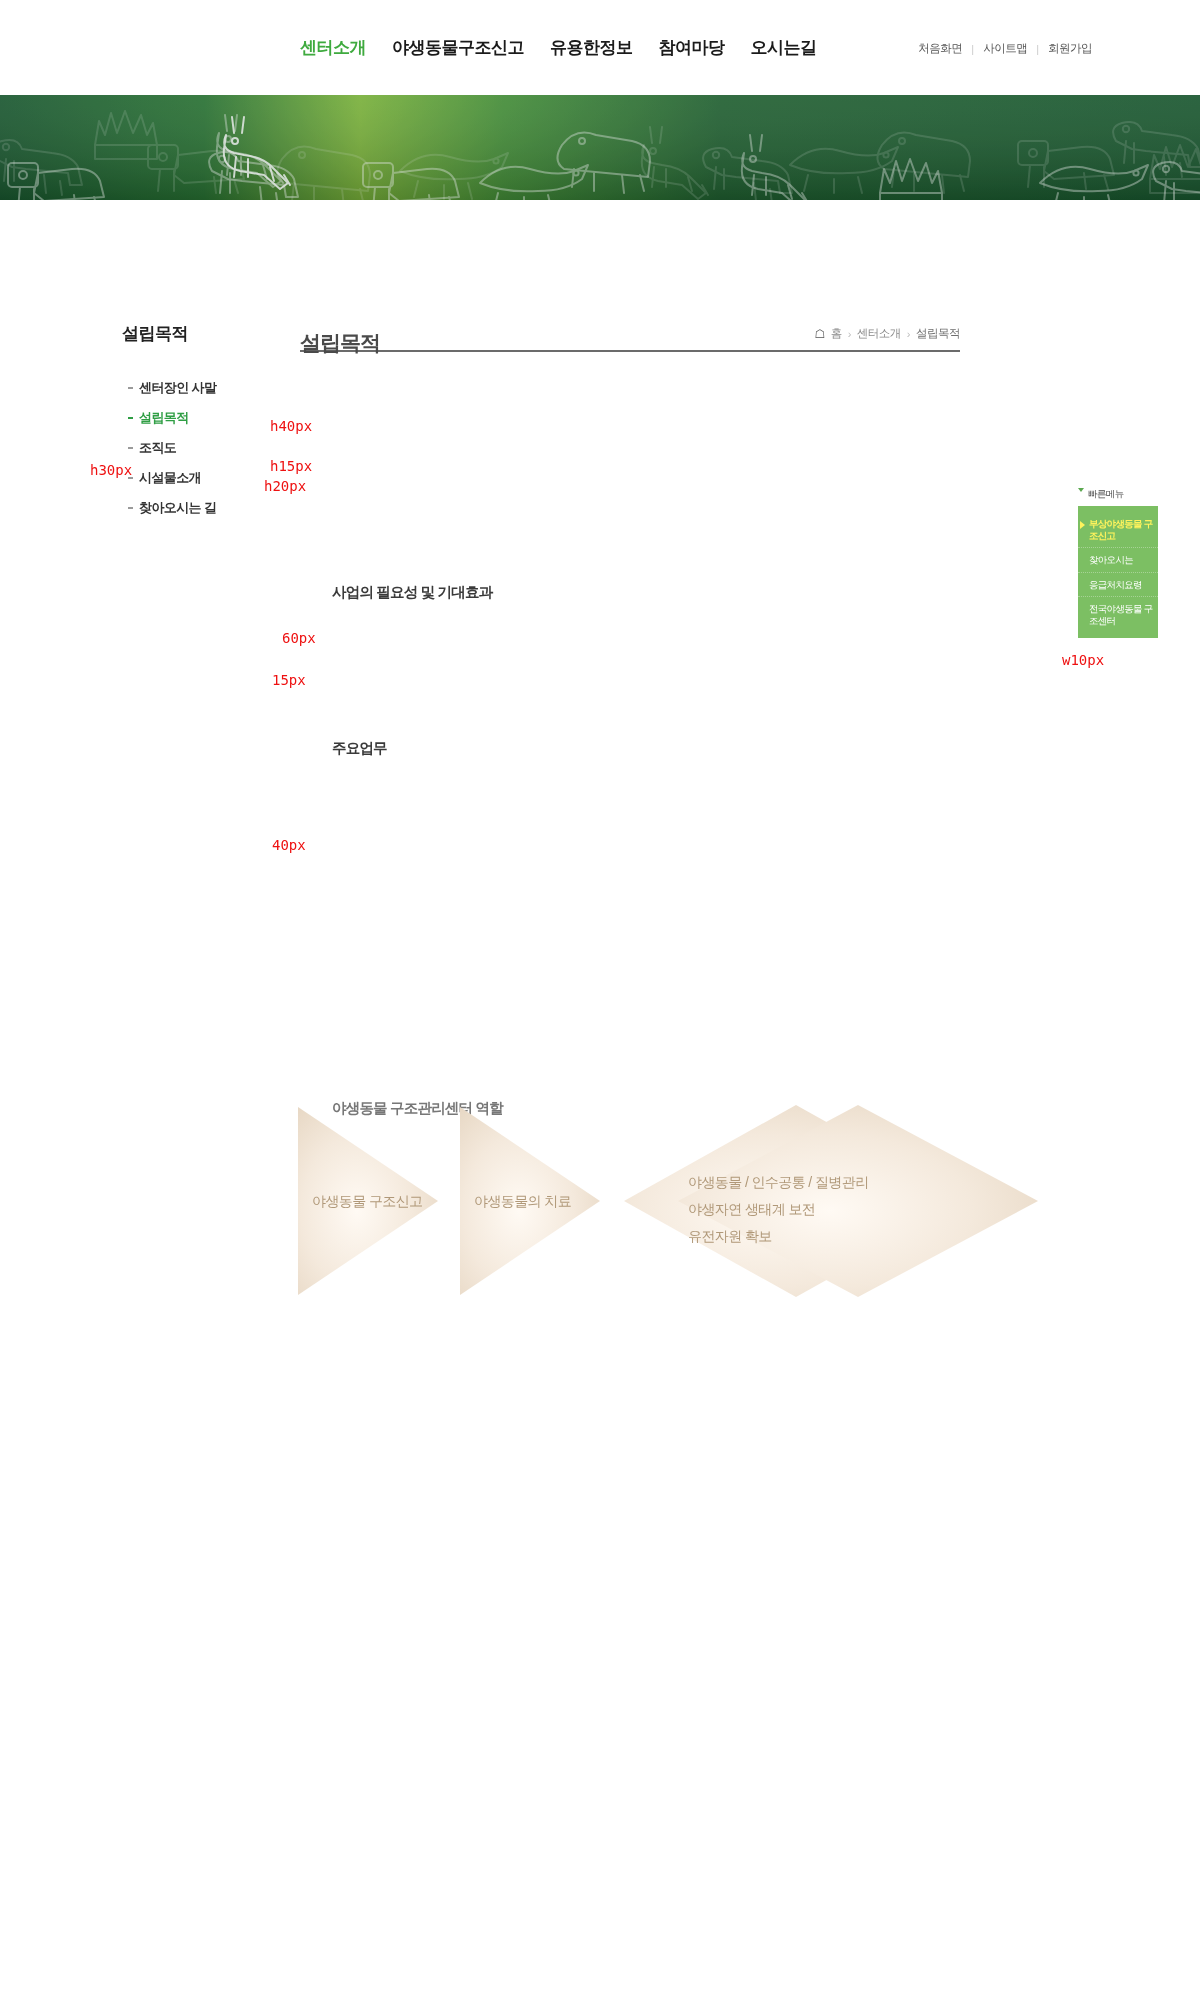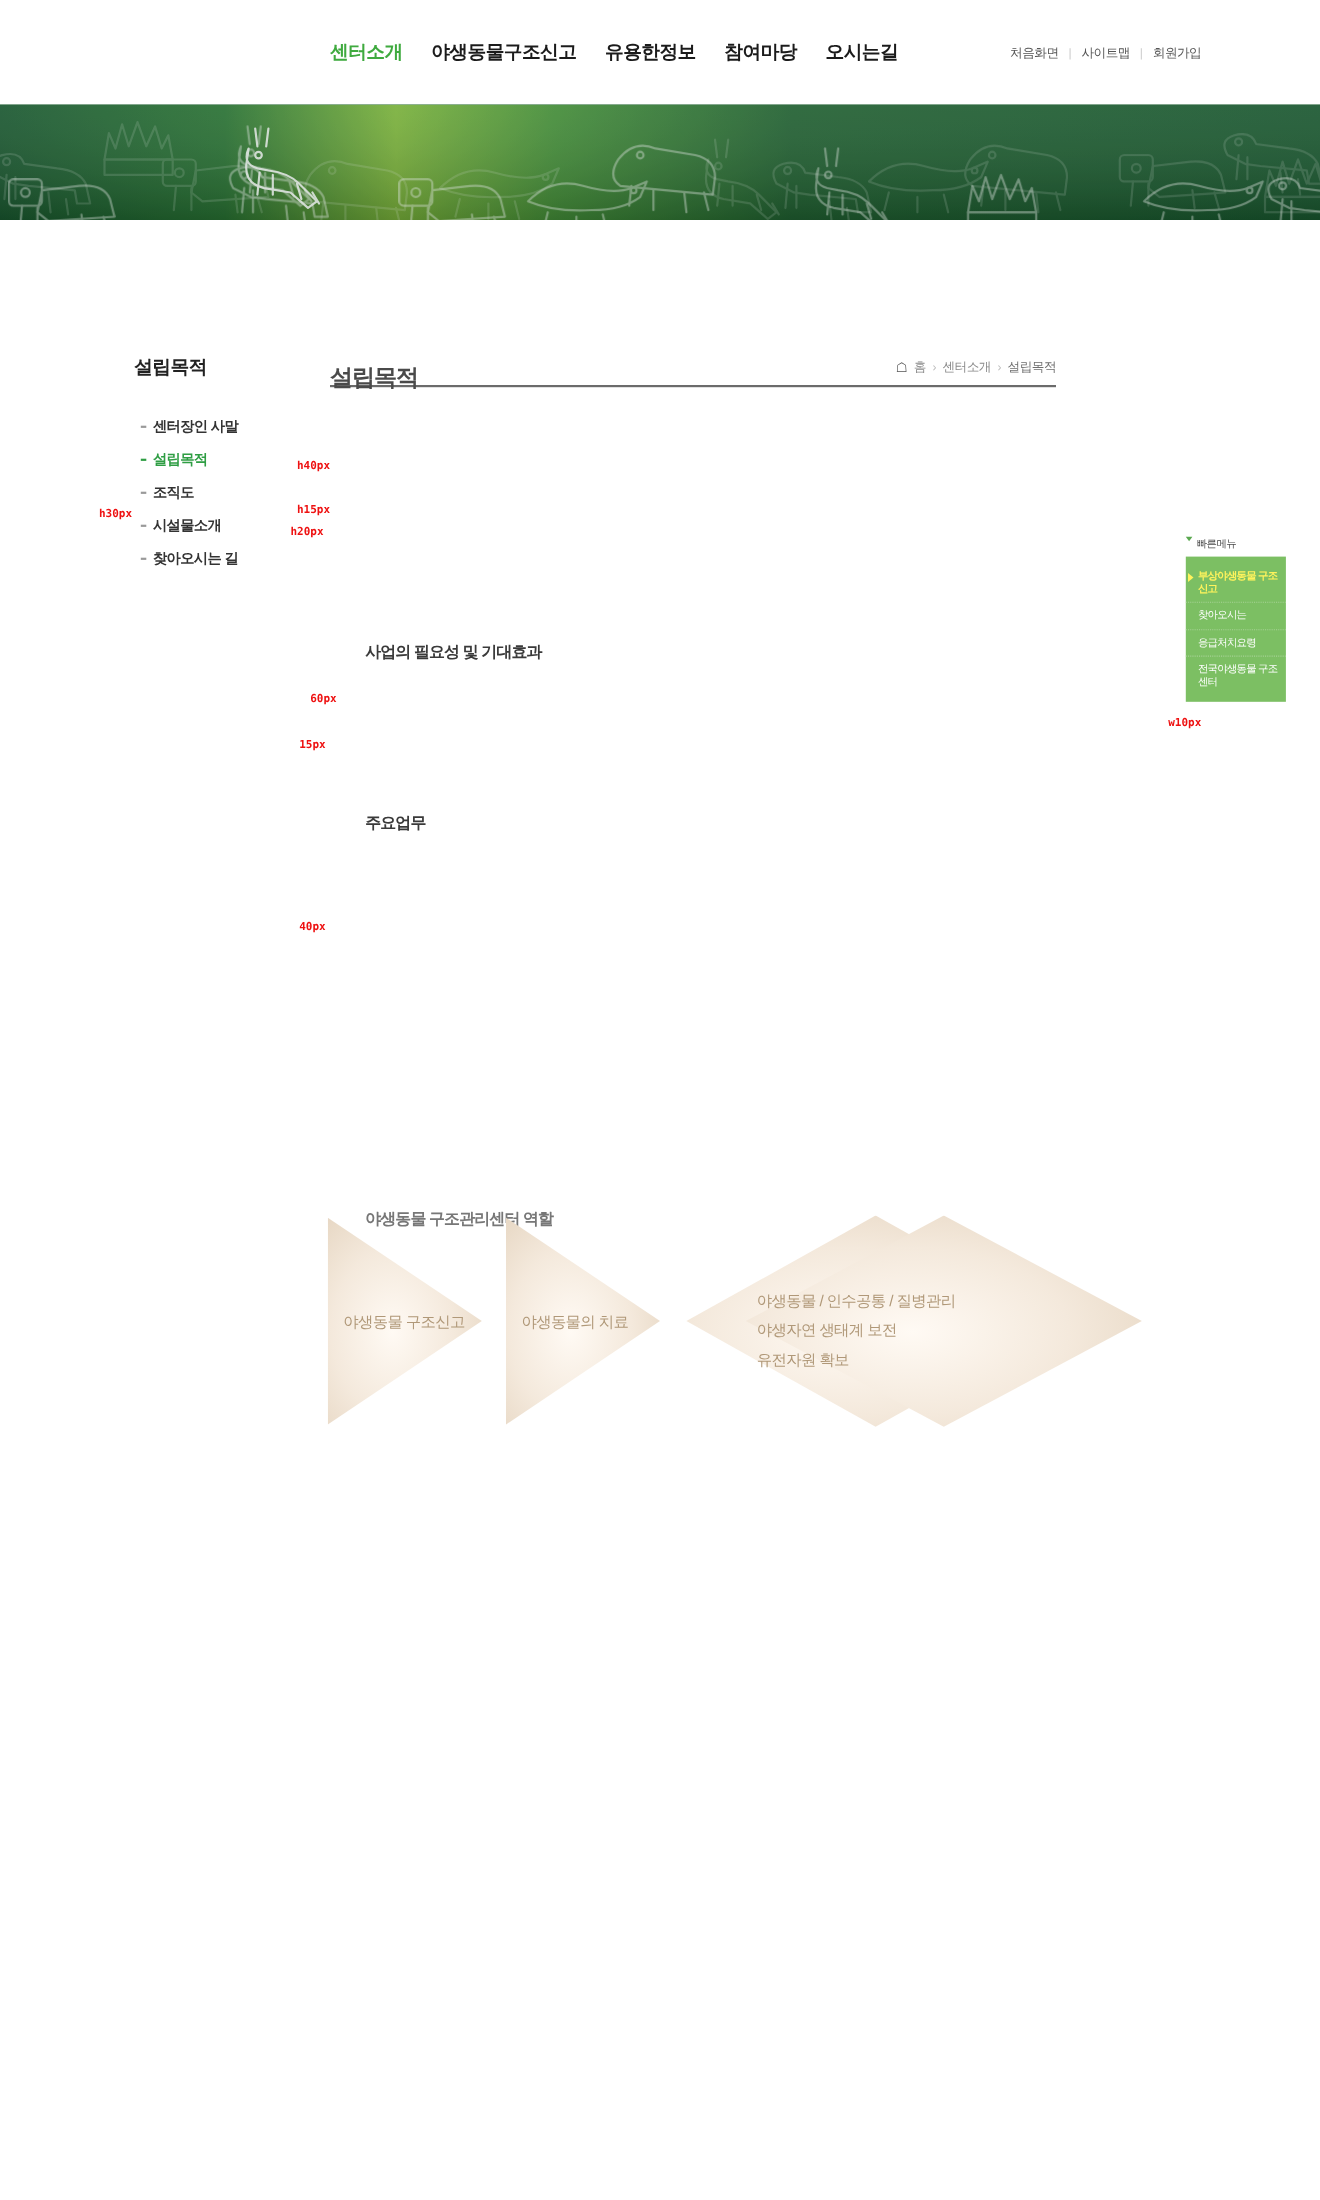--- a/index.html
+++ b/index.html
@@ -168,25 +168,24 @@
     top: 805px;
     width: 860px;
     height: 200px;
   }
   .flow svg { display: block; }
 
   
   .ann {
     position: absolute;
     color: #ee1111;
-    font-size: 10px;
+    font-size: 14px;
     font-family: "DejaVu Sans Mono", "Liberation Mono", monospace;
     letter-spacing: 0px;
     white-space: nowrap;
-    font-weight: bold;
   }
 
   
   .quick {
     position: absolute;
     left: 1078px;
     top: 288px;
     width: 80px;
   }
   .quick-head {
@@ -199,21 +198,21 @@
     padding-bottom: 5px;
     white-space: nowrap;
   }
   .quick-head .caret {
     width: 0; height: 0;
     border-left: 3.5px solid transparent;
     border-right: 3.5px solid transparent;
     border-top: 4.5px solid #5aa84f;
   }
   .quick-box {
-    width: 91px;
+    width: 80px;
     background: #7cbf63;
     padding: 6px 0 6px 0;
   }
   .quick-item {
     position: relative;
     padding: 6px 4px 6px 11px;
     font-size: 9.5px;
     line-height: 1.22;
     color: #ffffff;
     letter-spacing: -0.7px;

